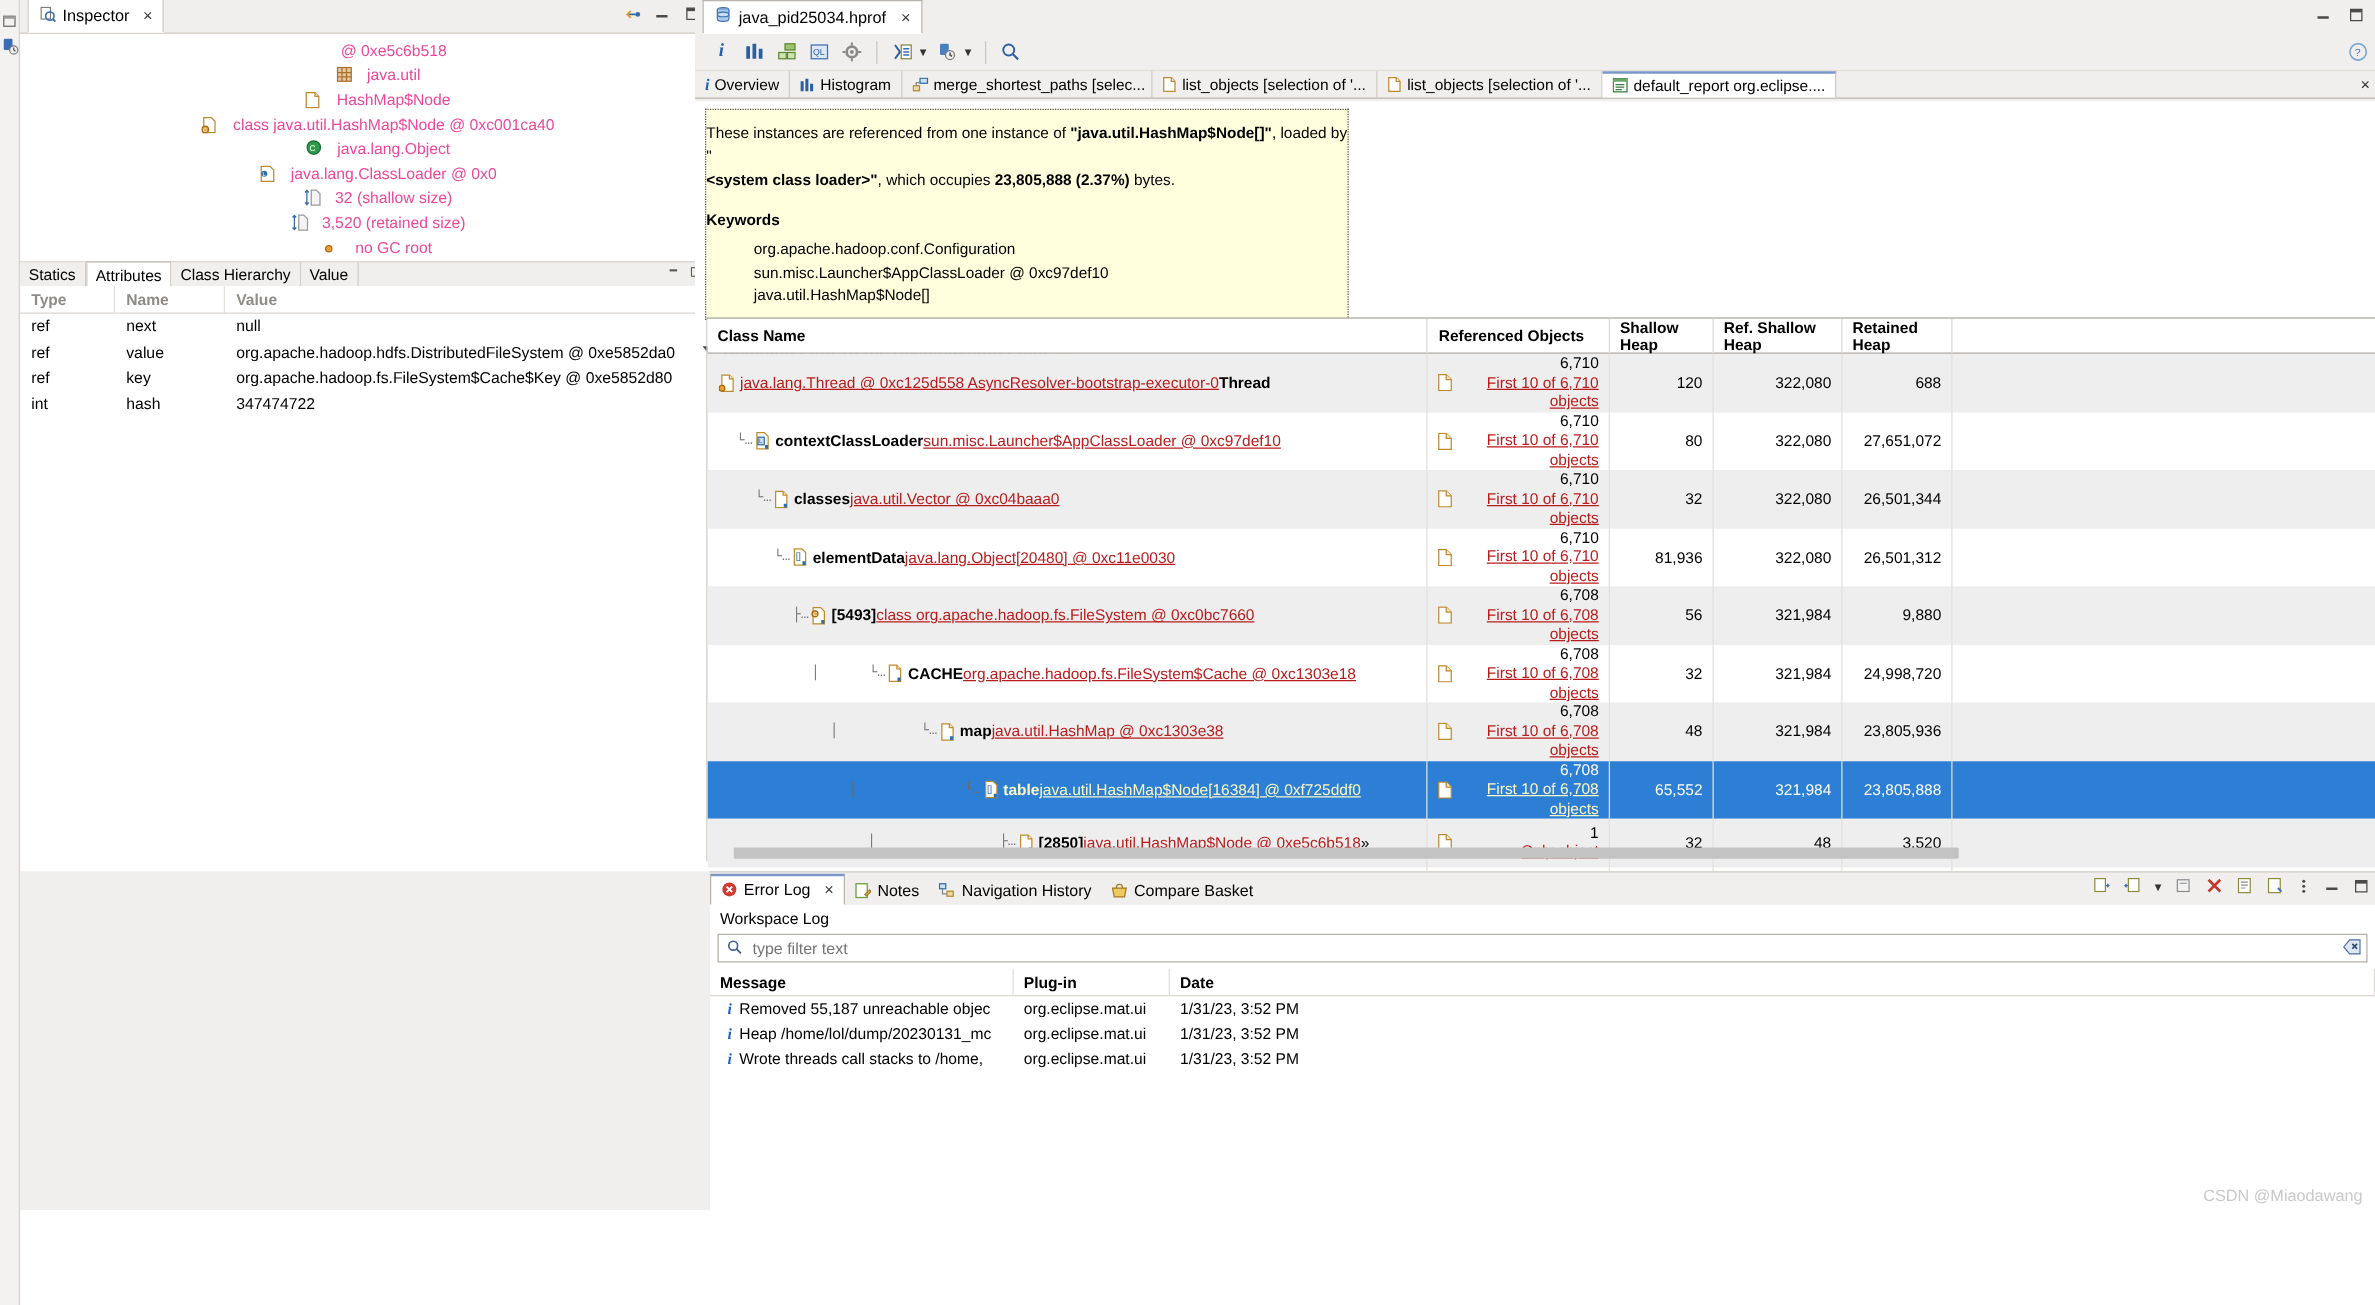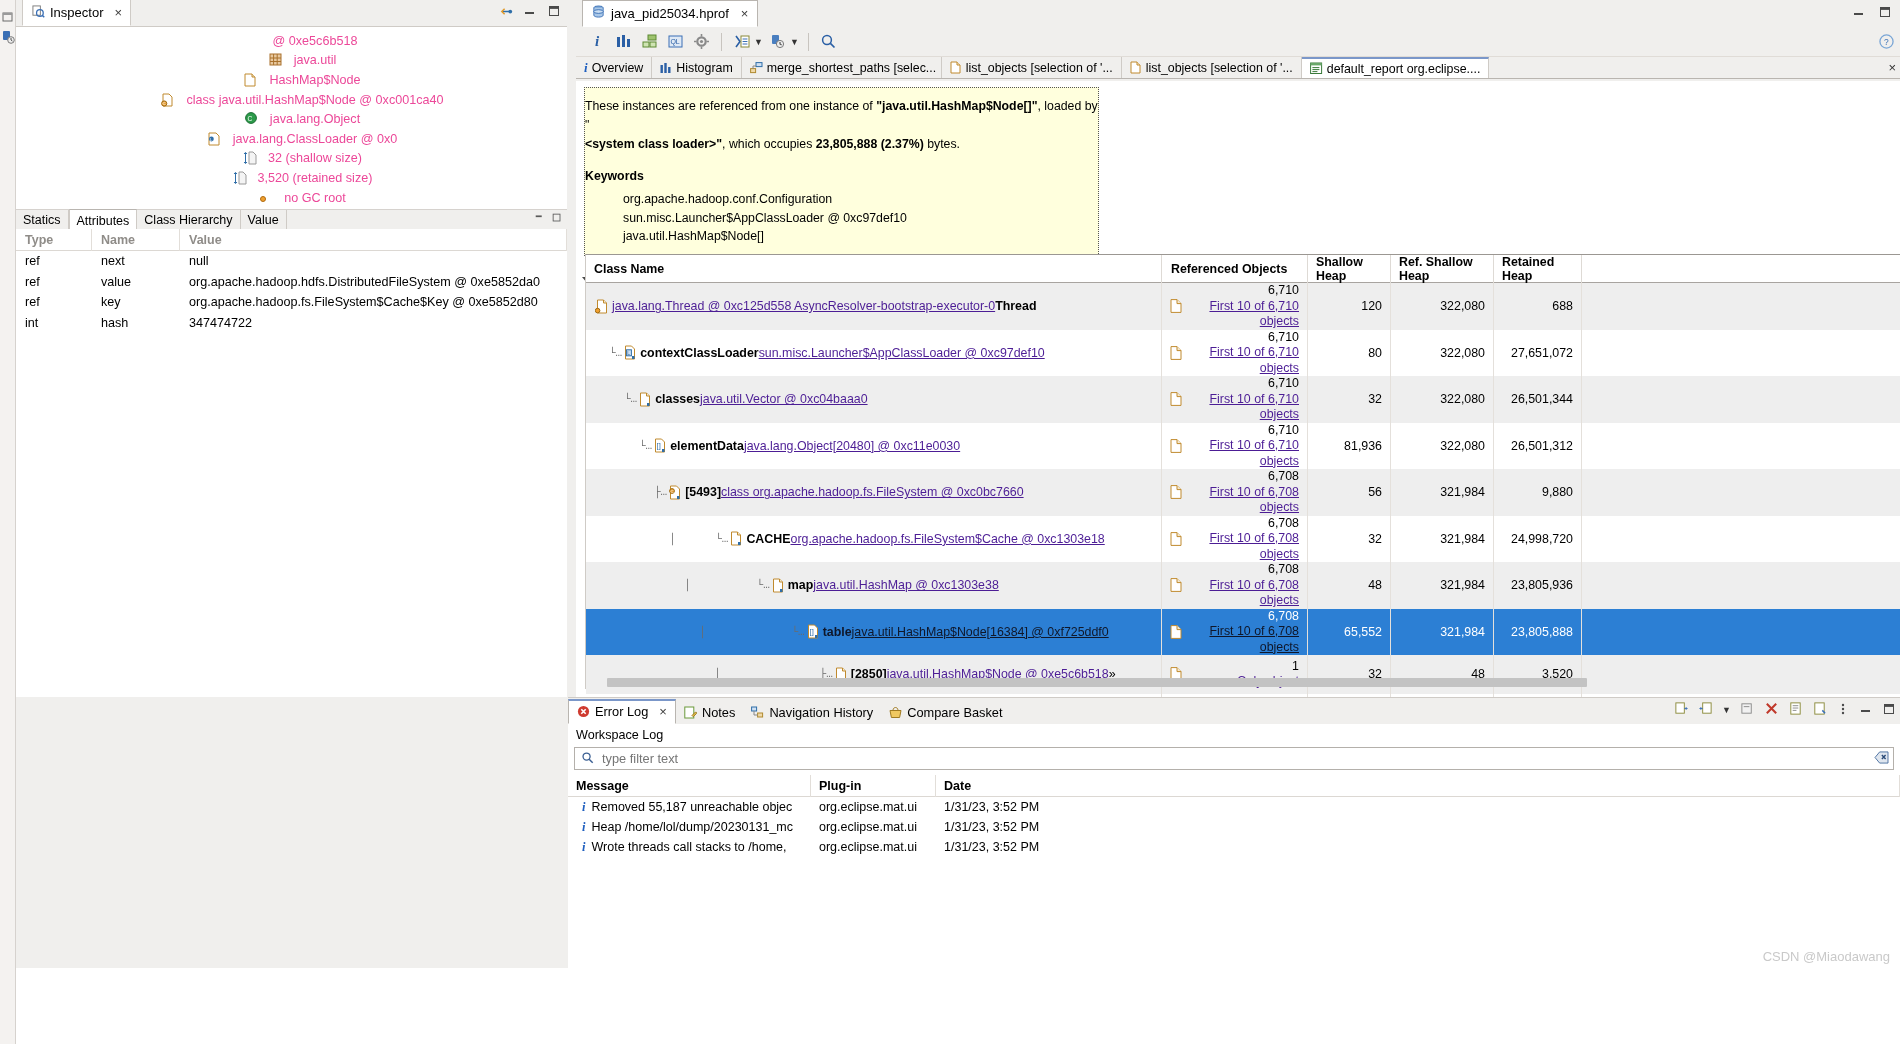--- a/index.html
+++ b/index.html
@@ -73,21 +73,21 @@
   }
   .attr-head > div { border-right: 1px solid #e2ded9; height: 22px; display:flex; align-items:center; padding-left: 9px;}
   .attr-row { display: flex; height: 20.5px; align-items: center; font-size: 12.6px; }
   .attr-row > div { padding-left: 9px; overflow: hidden; white-space: nowrap; }
   .c-type { width: 76px; }
   .c-name { width: 88px; }
   .c-val { flex: 1; }
 
   
   .editor {
-    position: absolute; left: 576px; top: 0; right: 0; height: 697px;
+    position: absolute; left: 556px; top: 0; right: 0; height: 697px;
     background: #f0efed;
   }
   .ed-tabbar { height: 27px; position: relative; display: flex; align-items: flex-end; }
   .ed-tab {
     height: 27px; background: #ffffff; border: 1px solid #b9b5b0; border-bottom-color:#ffffff;
     display: flex; align-items: center; gap: 6px; padding: 0 9px; margin-left: 6px;
     font-size: 13px;
   }
   .ed-win-ctrls { position: absolute; right: 8px; top: 5px; display: flex; gap: 12px; }
 
@@ -135,28 +135,28 @@
   .col-refobj { width: 146px; }
   .col-shallow { width: 83px; justify-content: flex-end !important; }
   .col-refshallow { width: 103px; justify-content: flex-end !important; }
   .col-retained { width: 88px; justify-content: flex-end !important; }
   .tt-head .col-shallow, .tt-head .col-refshallow, .tt-head .col-retained { align-items: flex-start !important; padding-top:1px; flex-direction: column; justify-content:center !important; }
   .tt-head .col-refobj { padding-left: 9px; }
 
   .tt-row { display: flex; min-height: 38.5px; font-size: 12.4px; align-items: stretch; }
   .tt-row.alt { background: #eeeeee; }
   .tt-row.sel { background: #2c7fd4; color: #fff; }
-  .tt-row.sel a, .tt-row.sel .bold { color: #0f172a; }
+  .tt-row.sel a, .tt-row.sel .bold { color: #fef9c3; }
   .tt-row > div { border-right: 1px solid #e4e0db; display: flex; align-items: center; padding: 0 8px; }
   .tt-row .col-class { overflow: hidden; white-space: nowrap; }
   .tt-row .col-refobj { justify-content: space-between; padding-right: 8px; }
   .tt-row .col-shallow, .tt-row .col-refshallow, .tt-row .col-retained { justify-content: flex-end; }
   .refcell { display:flex; flex-direction: column; align-items: flex-end; line-height: 1.25; flex:1; }
   .refcell a { text-decoration: underline; }
-  a.lnk { color: #4c1d95; text-decoration: underline; cursor: pointer; }
+  a.lnk { color: #b91c1c; text-decoration: underline; cursor: pointer; }
   .bold { font-weight: bold; }
   .guides { display: inline-block; white-space: pre; color: #6b6b6b; font-family: "Liberation Mono", monospace; font-size: 11px; }
 
   .hscroll { position: absolute; left: 9px; bottom: 2px; right: 12px; height: 9px; }
   .hscroll .thumb { position:absolute; left: 12px; width: 980px; height: 9px; background: #c3c3c3; border-radius: 1px; }
 
   
   .bottom {
     position: absolute; left: 568px; top: 697px; right: 0; bottom: 0;
     background: #f0efed; border-top: 1px solid #cfcbc6;

